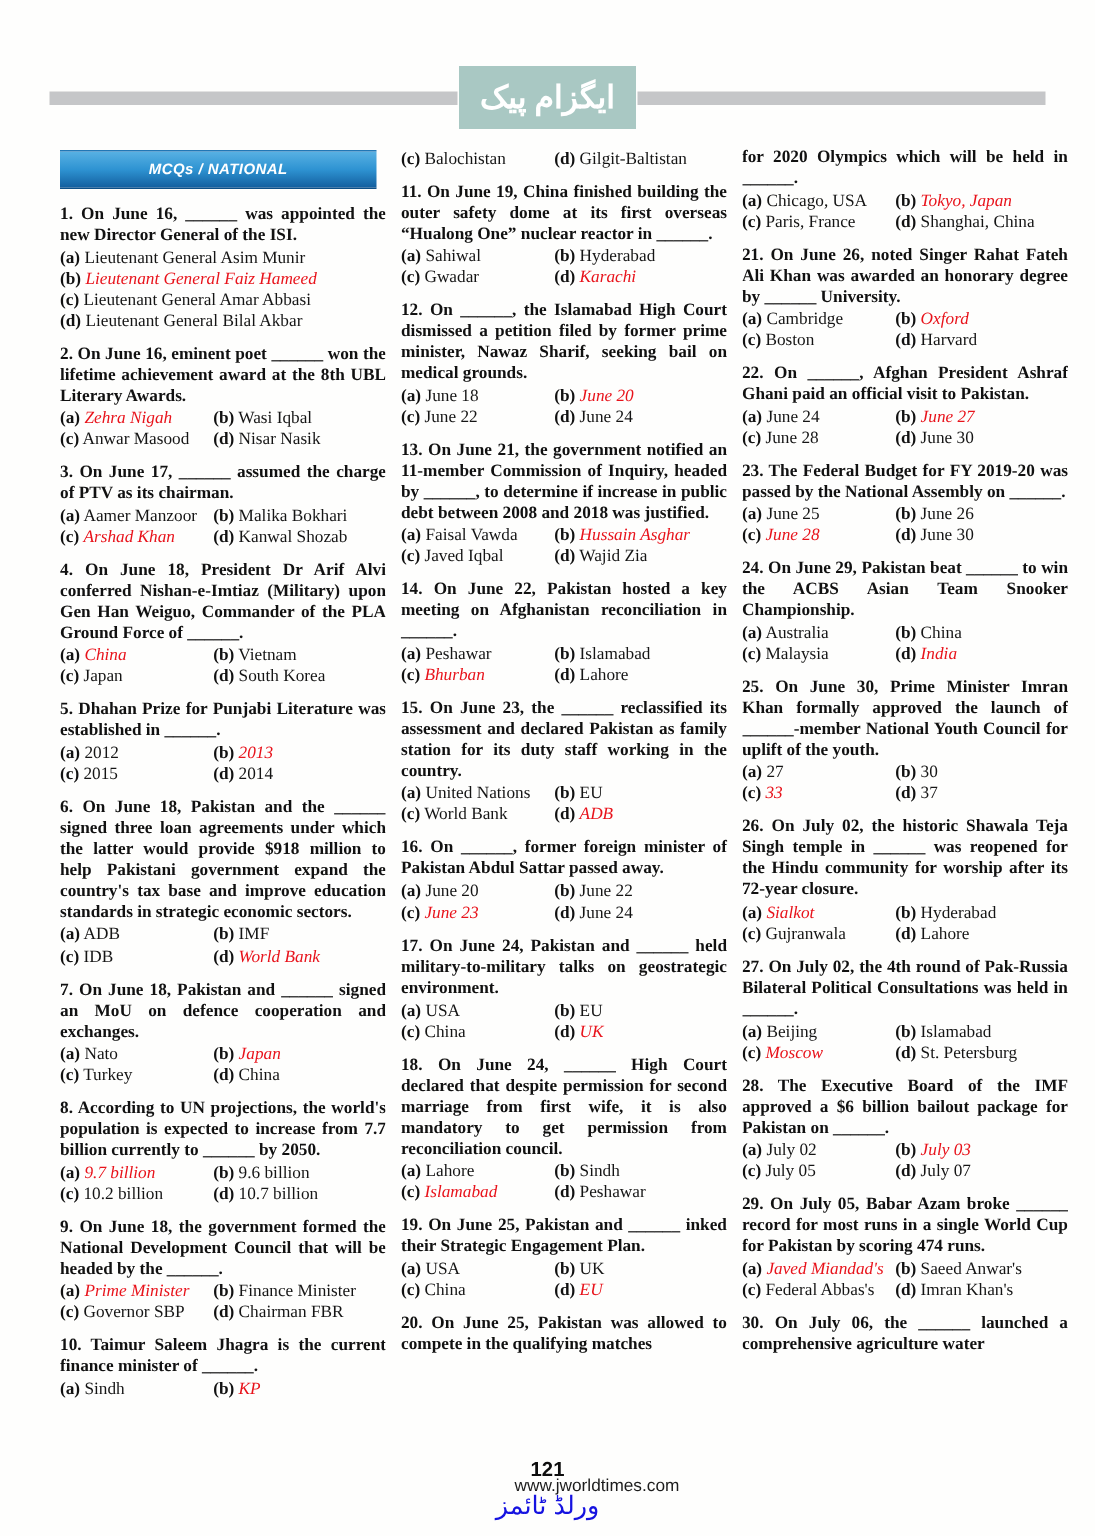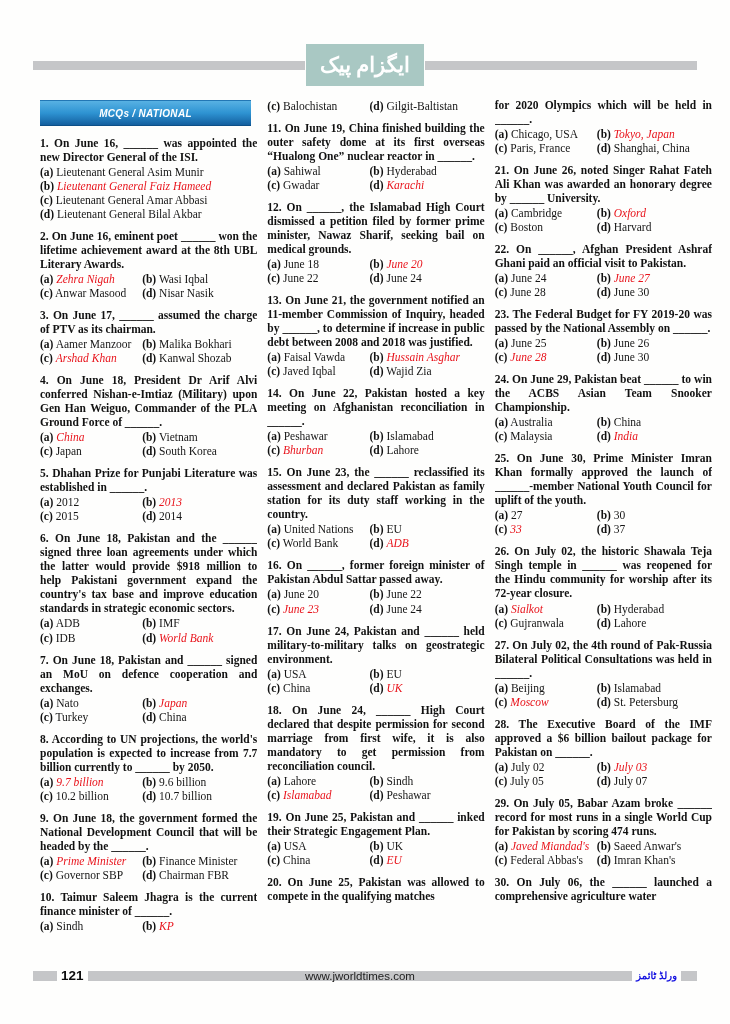--- a/index.html
+++ b/index.html
@@ -44,31 +44,32 @@
   .opts.one { grid-template-columns:100%; }
   .opt { white-space:nowrap; overflow:visible; }
   .olbl { font-weight:bold; color:#111; }
   .opt.ans .otext { color:var(--ans,#e8131b); font-style:italic; }
 
   
   .footer {
     position:absolute; left:33px; right:33px; top:969px; height:14px;
     display:flex; align-items:center; gap:4px;
     font-family:"Liberation Sans", sans-serif;
+    flex-direction:column;
   }
   .footer .seg { background:var(--bar-gray,#c5c6c8); height:10px; }
   .footer .seg.l { width:24px; }
   .footer .seg.r { width:16px; }
   .pagenum { font-weight:bold; font-size:13.5px; color:#0d0d0d; line-height:1; }
   .bar { flex:1; height:10px; background:var(--bar-gray,#c5c6c8); position:relative;padding-left:44px; }
   .site {
     position:absolute; left:0; right:0; top:50%; transform:translateY(-50%);
     text-align:center; font-size:11.5px; color:#1c1c1c; line-height:1.1;
   }
-  .brand { color:var(--footer-blue,#1512e0); font-weight:bold; font-size:10px; line-height:1; }
+  .brand { color:var(--footer-blue,#1512e0); font-weight:normal; font-size:17px; line-height:1; }
 </style>
 </head>
 <body>
 
 <div class="page">
 
   <div class="banner">
     <div class="line"></div>
     <div class="badge">
       <span>ایگزام پیک</span>

